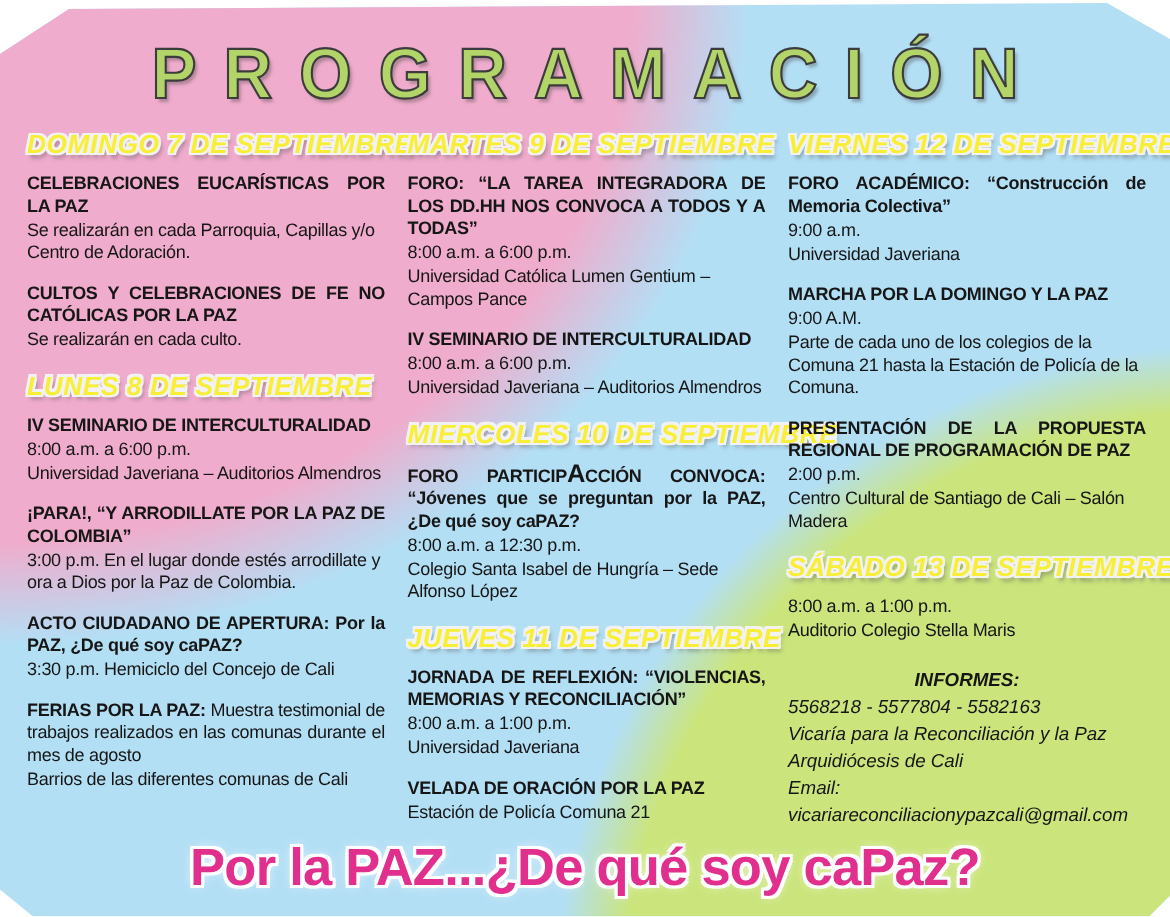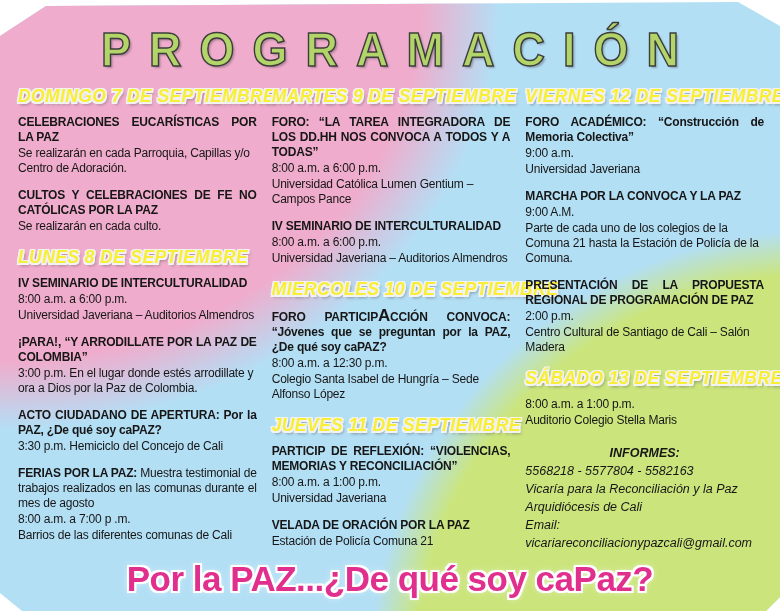--- a/index.html
+++ b/index.html
@@ -113,21 +113,20 @@
         <p class="l">3:00 p.m. En el lugar donde estés arrodillate y ora a Dios por la Paz de Colombia.</p>
       </div>
 
       <div class="event">
         <p class="t">ACTO CIUDADANO DE APERTURA:  Por la PAZ, ¿De qué soy caPAZ?</p>
         <p class="l">3:30 p.m. Hemiciclo del Concejo de Cali</p>
       </div>
 
       <div class="event">
         <p class="t"><span>FERIAS POR LA PAZ:</span><span class="r"> Muestra testimonial de trabajos realizados en las comunas durante el mes de agosto</span></p>
-        <p class="l">8:00 a.m. a 7:00 p .m.</p>
         <p class="l">Barrios de las diferentes comunas de Cali</p>
       </div>
     </div>
 
     <div class="col">
       <div class="day">MARTES 9 DE SEPTIEMBRE</div>
 
       <div class="event">
         <p class="t">FORO: “LA TAREA INTEGRADORA DE LOS DD.HH NOS CONVOCA A TODOS Y A TODAS”</p>
         <p class="l">8:00 a.m. a 6:00 p.m.</p>
@@ -144,42 +143,42 @@
 
       <div class="event">
         <p class="t"><span>FORO PARTICIP</span><span class="bigA">A</span><span>CCIÓN CONVOCA: “Jóvenes que se preguntan por la PAZ, ¿De qué soy caPAZ?</span></p>
         <p class="l">8:00 a.m. a 12:30 p.m.</p>
         <p class="l">Colegio Santa Isabel de Hungría – Sede Alfonso López</p>
       </div>
 
       <div class="day">JUEVES 11 DE SEPTIEMBRE</div>
 
       <div class="event">
-        <p class="t">PARTICIP DE REFLEXIÓN: “VIOLENCIAS, MEMORIAS Y RECONCILIACIÓN”</p>
+        <p class="t">JORNADA DE REFLEXIÓN: “VIOLENCIAS, MEMORIAS Y RECONCILIACIÓN”</p>
         <p class="l">8:00 a.m. a 1:00 p.m.</p>
         <p class="l">Universidad Javeriana</p>
       </div>
 
       <div class="event">
         <p class="t">VELADA DE ORACIÓN POR LA PAZ</p>
         <p class="l">Estación de Policía Comuna 21</p>
       </div>
     </div>
 
     <div class="col">
       <div class="day">VIERNES 12 DE SEPTIEMBRE</div>
 
       <div class="event">
         <p class="t">FORO ACADÉMICO: “Construcción de Memoria Colectiva”</p>
         <p class="l">9:00 a.m.</p>
         <p class="l">Universidad Javeriana</p>
       </div>
 
       <div class="event">
-        <p class="t">MARCHA POR LA CONVOCA Y LA PAZ</p>
+        <p class="t">MARCHA POR LA DOMINGO Y LA PAZ</p>
         <p class="l">9:00 A.M.</p>
         <p class="l">Parte de cada uno de los colegios de la Comuna 21 hasta la Estación de Policía de la Comuna.</p>
       </div>
 
       <div class="event">
         <p class="t">PRESENTACIÓN DE LA PROPUESTA REGIONAL DE PROGRAMACIÓN DE PAZ</p>
         <p class="l">2:00 p.m.</p>
         <p class="l">Centro Cultural de Santiago de Cali – Salón Madera</p>
       </div>
 

